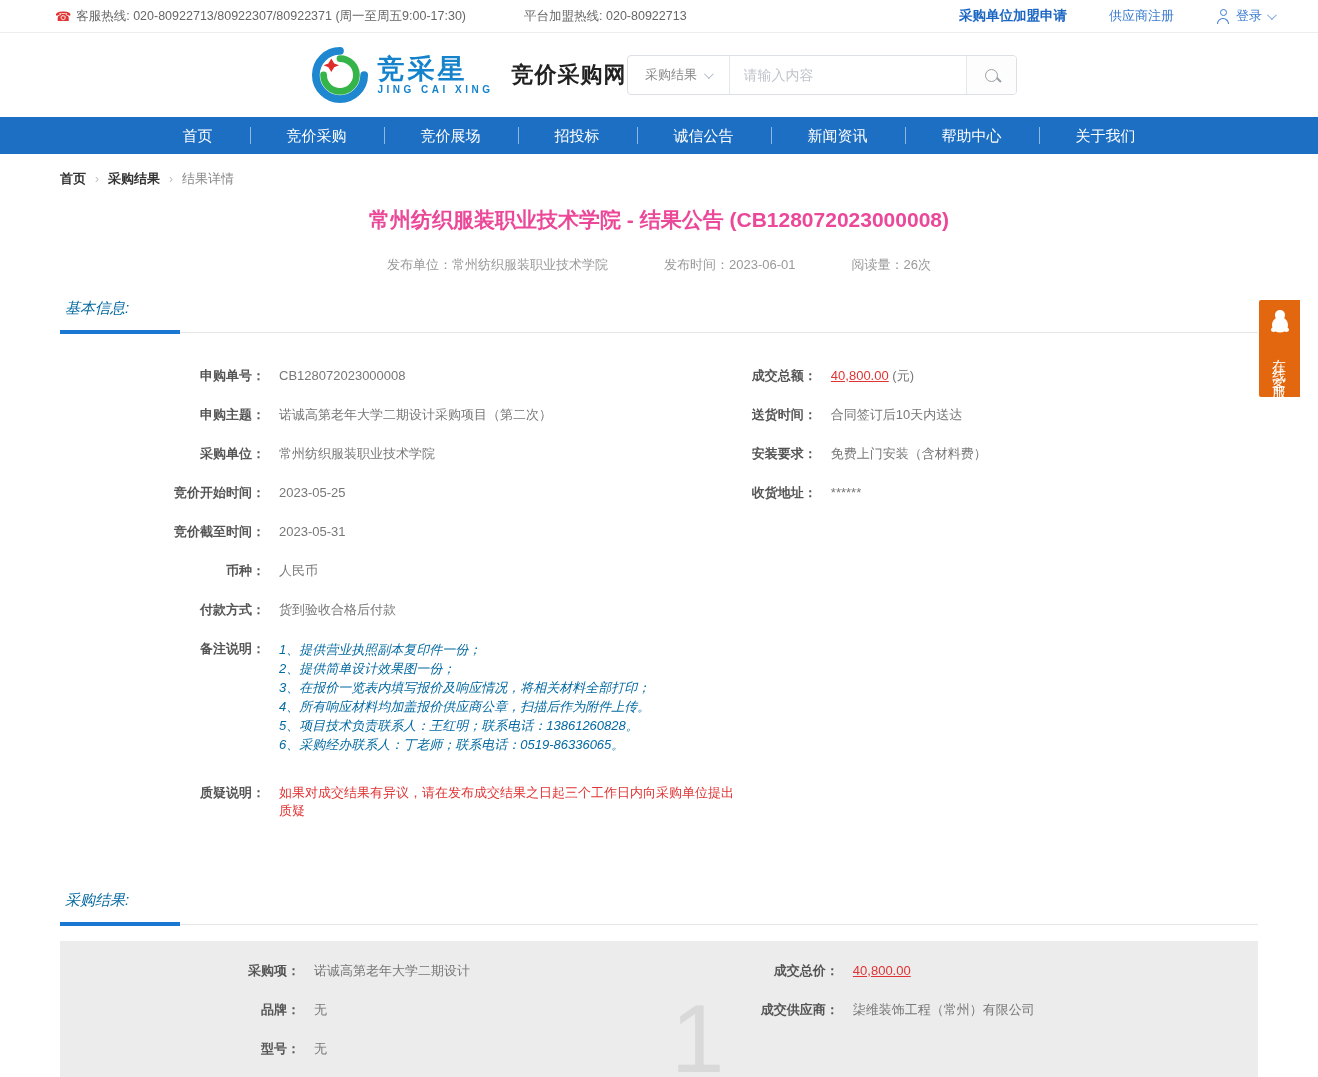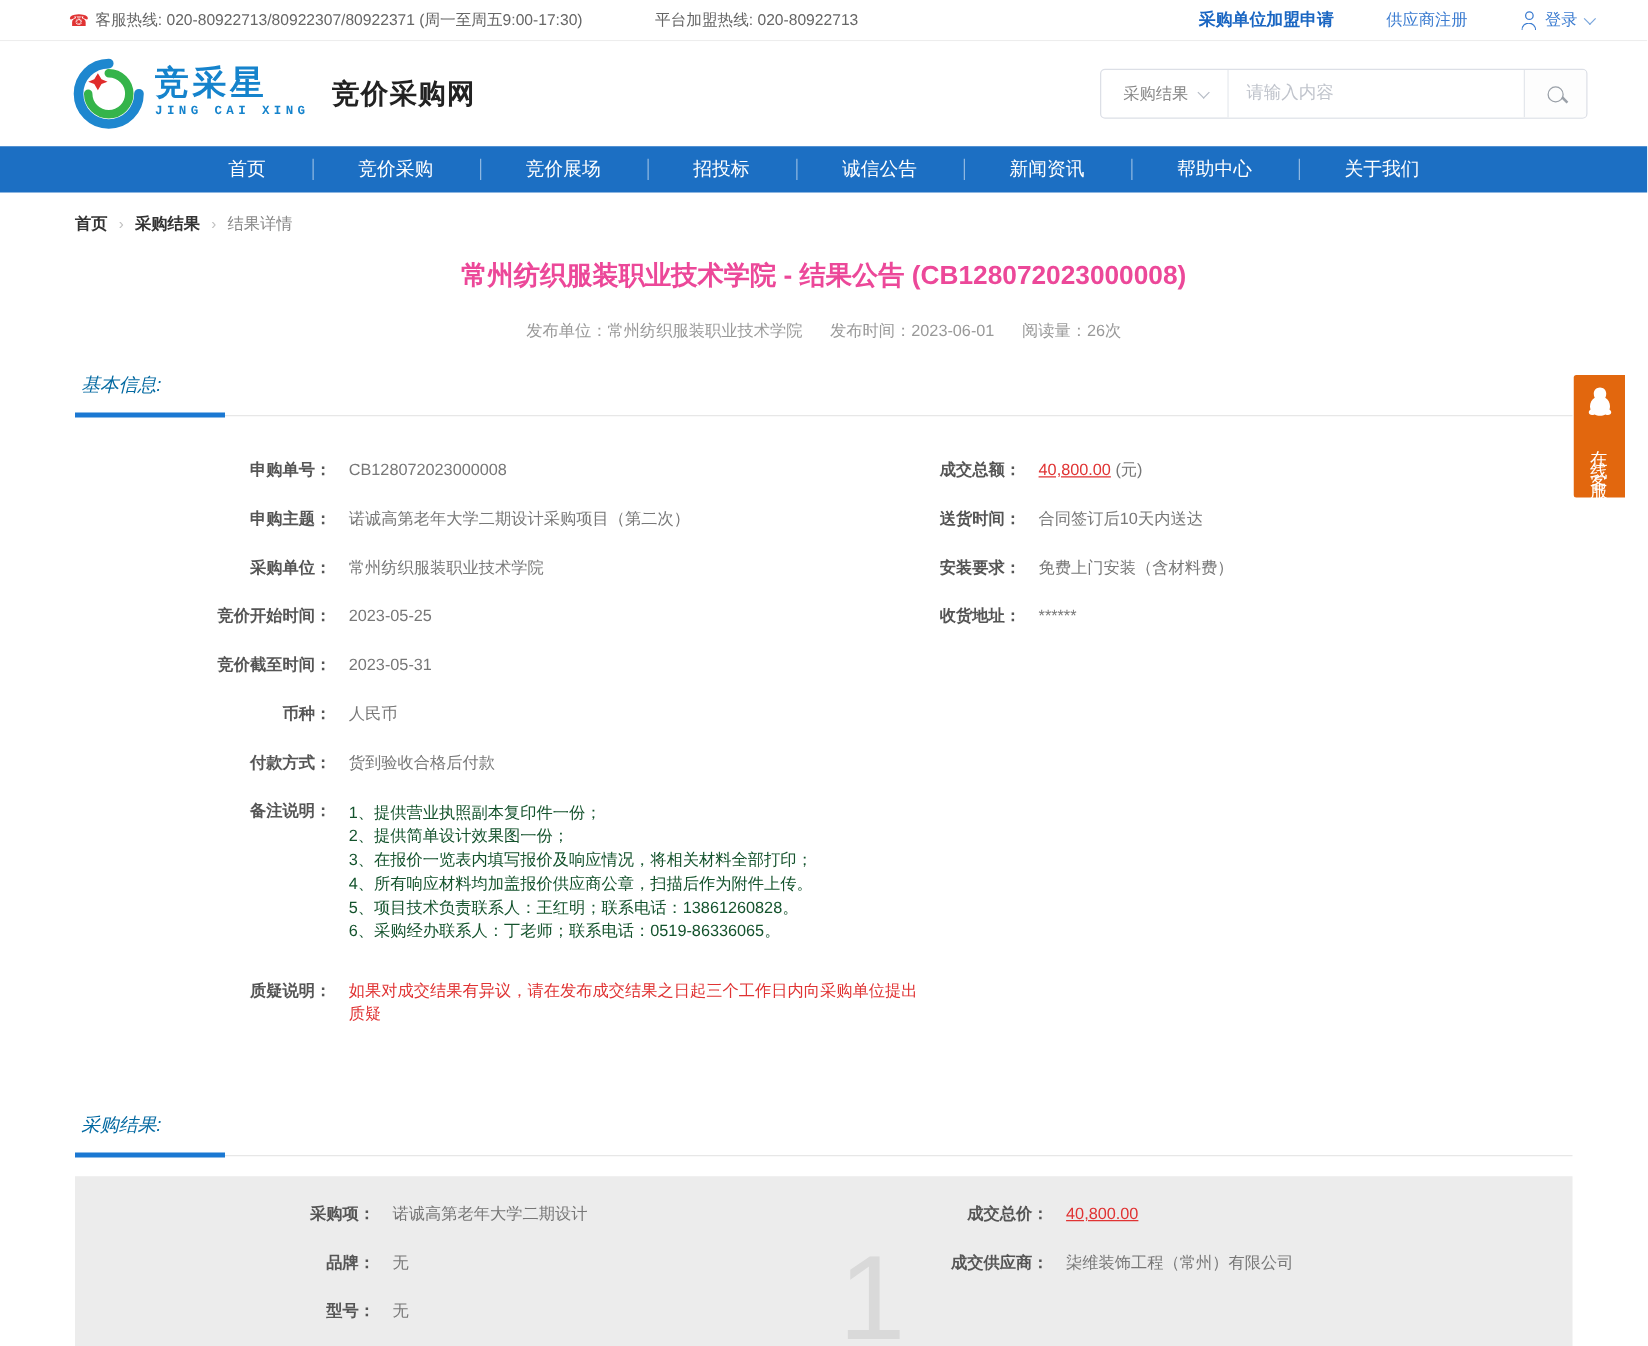--- a/index.html
+++ b/index.html
@@ -20,22 +20,22 @@
   .login-link { color:#3a7bd0; font-size:13px; display:flex; align-items:center; gap:5px; }
   .person-icon { display:inline-block; width:15px; height:15px; position:relative; }
   .person-icon::before { content:""; position:absolute; top:0; left:4px; width:5px; height:5px;
         border:1.5px solid #3a7bd0; border-radius:50%; }
   .person-icon::after { content:""; position:absolute; bottom:0; left:1px; width:10px; height:5px;
         border:1.5px solid #3a7bd0; border-bottom:none; border-radius:7px 7px 0 0; }
   .chev { display:inline-block; width:7px; height:7px; border-right:1.5px solid #7aa6dc;
           border-bottom:1.5px solid #7aa6dc; transform:rotate(45deg) translateY(-2px); }
 
   
-  .header { height:84px; display:flex; align-items:center; justify-content:space-between;
-            padding:0 48px 0 58px; background:#fff;font-family:Liberation Mono, monospace; }
+  .header { height:84px; display:flex; align-items:center; justify-content:center;
+            padding:0 48px 0 58px; background:#fff; }
   .logo-group { display:flex; align-items:center; }
   .logo-svg { width:58px; height:58px; }
   .logo-text { margin-left:8px; }
   .logo-cn { font-size:27px; font-weight:bold; color:#1583cc; letter-spacing:3px; line-height:1.1; }
   .logo-en { font-size:10px; font-weight:bold; color:#1583cc; letter-spacing:3.5px; }
   .site-name { margin-left:18px; font-size:22px; font-weight:bold; color:#222; letter-spacing:1px; }
   .search-box { display:flex; align-items:stretch; width:390px; height:40px;
                 border:1px solid #dcdfe6; border-radius:4px; background:#fff; overflow:hidden; }
   .search-select { width:102px; display:flex; align-items:center; justify-content:center; gap:7px;
                    color:#888; font-size:13px; border-right:1px solid #e4e7ec; cursor:pointer; }
@@ -61,42 +61,42 @@
 
   
   .content { width:1198px; margin:0 auto; }
   .breadcrumb { margin-top:16px; font-size:13px; color:#999; display:flex; align-items:center; gap:9px; }
   .breadcrumb a { text-decoration:none; cursor:pointer; }
   .bc-strong { color:#333; font-weight:bold; }
   .bc-plain { color:#888; }
   .bc-sep { color:#c0c0c0; font-size:12px; }
 
   .title { margin-top:18px; text-align:center; font-size:21px; font-weight:bold; color:#ec4899; }
-  .meta { margin-top:22px; display:flex; justify-content:center; gap:22px;
+  .meta { margin-top:22px; display:flex; justify-content:center; gap:56px;
           font-size:13px; color:#999; }
 
   .section-head { margin-top:25px; font-size:15px; color:#0369a1; padding-left:5px; font-weight:400;font-style:italic; }
   .section-head.second { margin-top:50px; }
   .rule { position:relative; margin-top:12px; height:3px; }
   .rule::after { content:""; position:absolute; left:0; right:0; bottom:0; height:1px; background:#e7e7e7; }
   .rule::before { content:""; position:absolute; left:0; bottom:-1px; width:120px; height:4px;
                   background:#1b78d2; z-index:1; }
 
   .info-grid { display:flex; padding-top:34px; font-size:13px; }
   .col-left { width:57%; }
   .col-right { width:43%; }
   .row { display:flex; margin-bottom:21px; line-height:18px; }
   .lbl { font-weight:bold; color:#555; text-align:right; flex-shrink:0; }
   .col-left .lbl { width:205px; }
   .col-right .lbl { width:74px; }
   .val { color:#777; padding-left:14px; }
   .amount { color:#e03333; text-decoration:underline; cursor:pointer; }
   .suffix { color:#777; }
   .red-text { color:#e03333; }
-  .remark-lines div { line-height:19px; color:#14532d; }
+  .remark-lines div { line-height:19px; color:#0369a1;font-style:italic; }
   .dispute { margin-top:30px; }
 
   
   .result-panel { position:relative; margin-top:16px; background:#ececec;
                   display:flex; padding:21px 0 14px; font-size:13px; }
   .result-panel .col-left .lbl { width:240px; }
   .result-panel .col-right .lbl { width:96px; }
   .watermark { position:absolute; left:50%; margin-left:12px; top:50px; font-size:96px;
                color:#d9d9d9; line-height:1; font-weight:400; pointer-events:none; }
 

